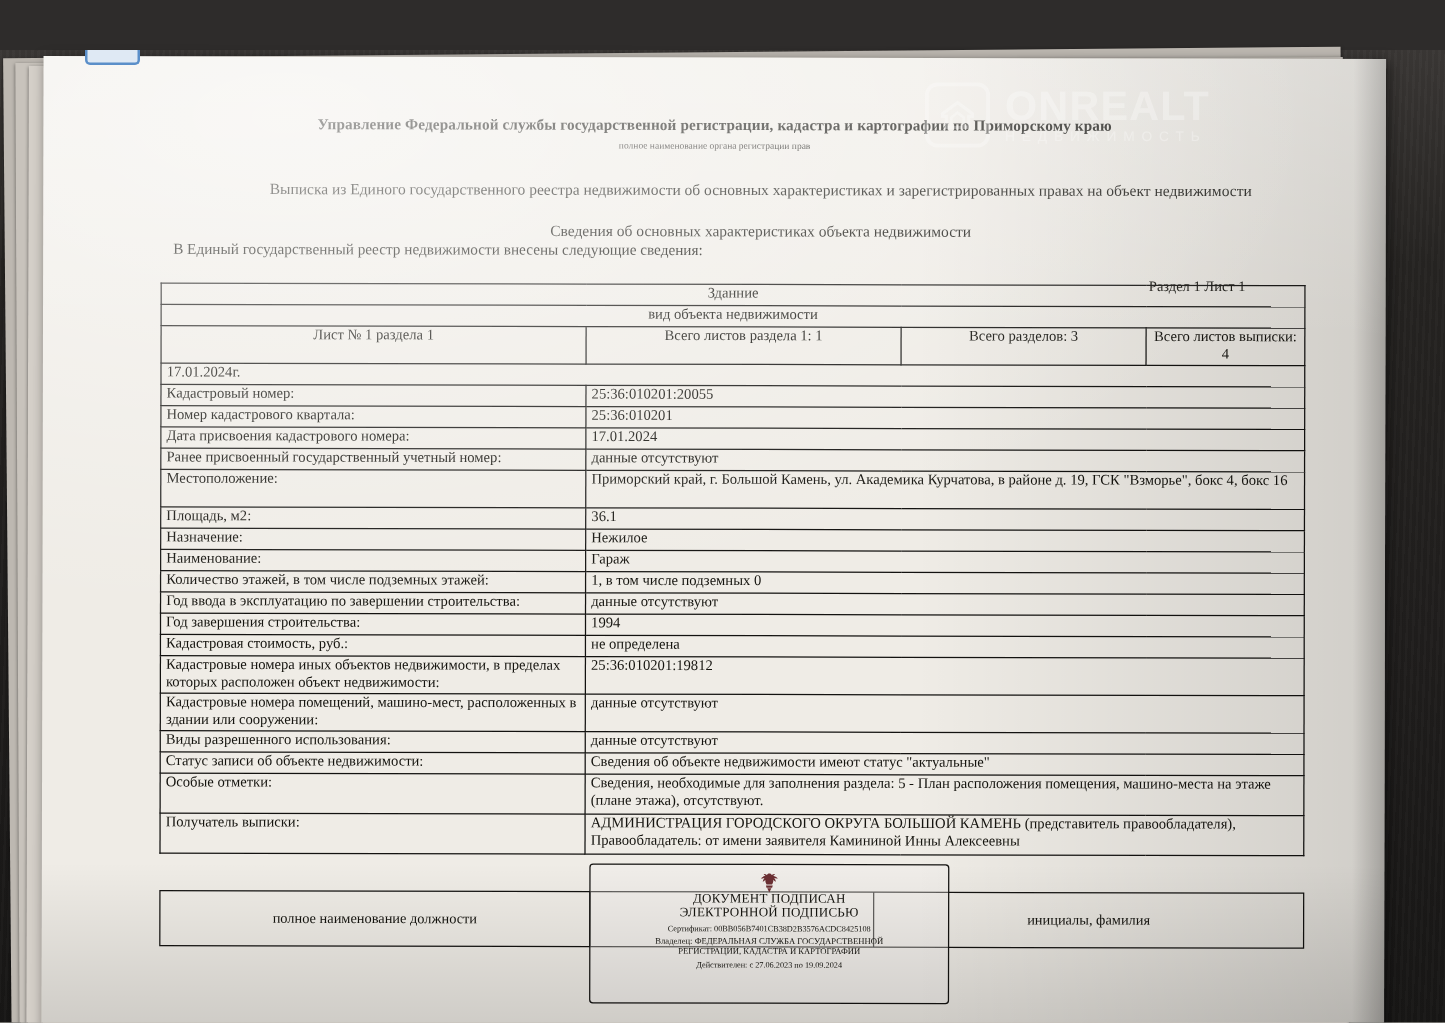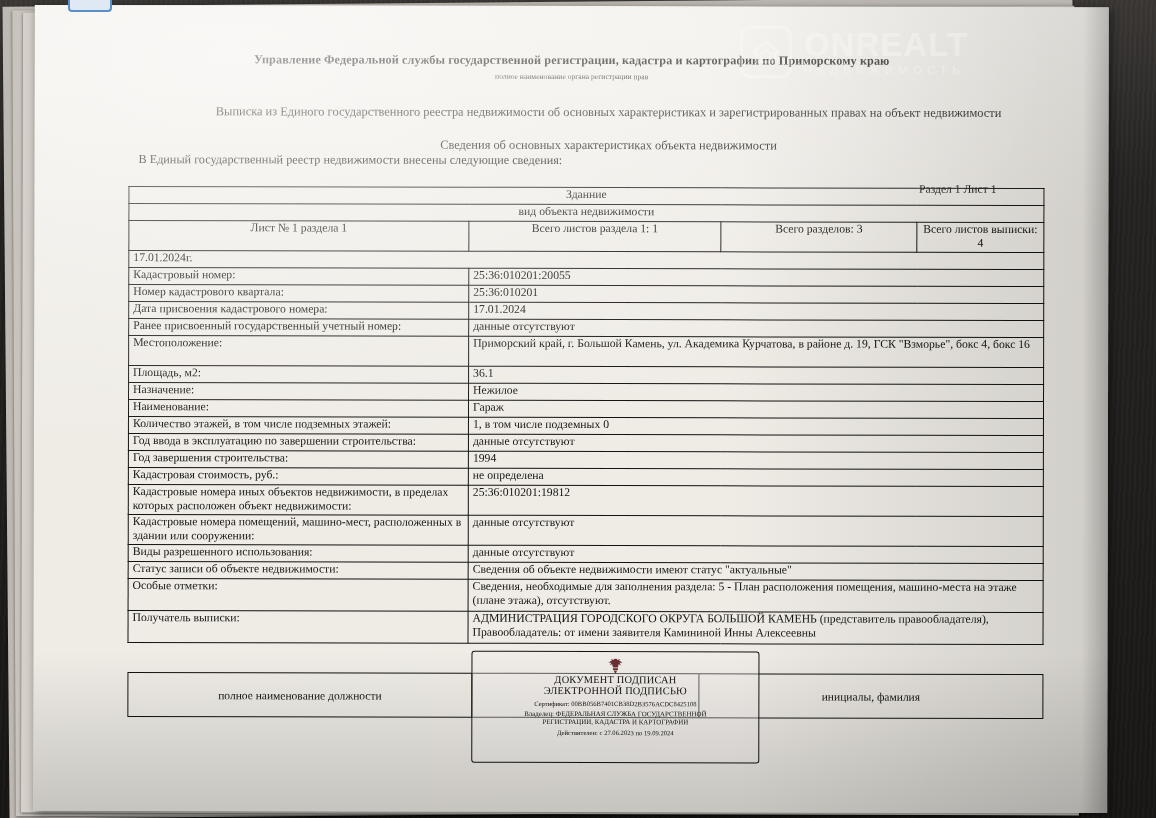--- a/index.html
+++ b/index.html
@@ -12,20 +12,21 @@
     font-family: "Liberation Serif", serif;
     position: relative;
   }
 
   
   .scene {
     position: absolute;
     inset: 0;
     background:
       linear-gradient(180deg, #3a3735 0%, #262422 22%, #201e1d 60%, #181716 100%);
+    margin-top: 40px;
   }
   .desk-grain {
     position: absolute; inset: 0;
     background-image:
       repeating-linear-gradient(92deg, rgba(255,255,255,0.022) 0 2px, rgba(0,0,0,0.03) 2px 5px);
     opacity: .8;
   }
   
   .stack {
     position: absolute;

